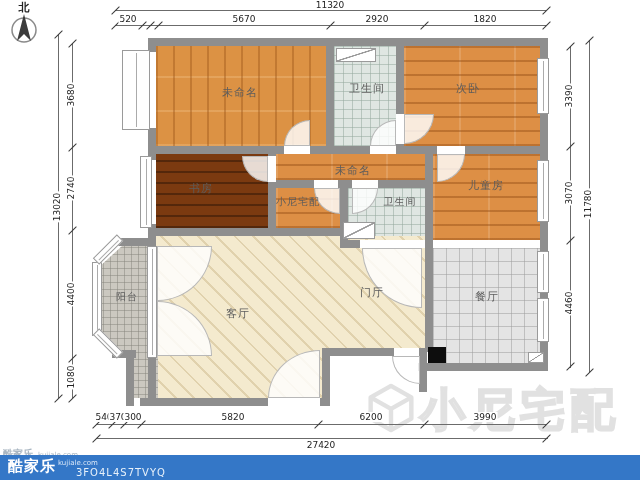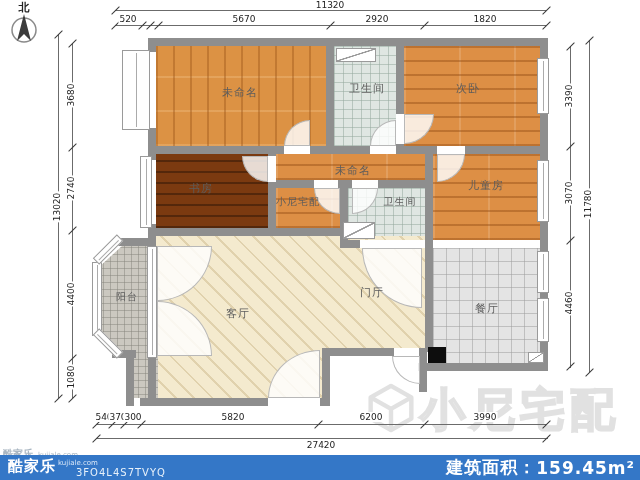--- a/index.html
+++ b/index.html
@@ -218,39 +218,34 @@
   <span class="lbl" style="left:367px;top:88px">卫生间</span>
   <span class="lbl" style="left:468px;top:88px">次卧</span>
   <span class="lbl" style="left:201px;top:188px">书房</span>
   <span class="lbl" style="left:353px;top:170px">未命名</span>
   <span class="lbl sm" style="left:298px;top:202px">小尼宅配</span>
   <span class="lbl sm" style="left:400px;top:202px">卫生间</span>
   <span class="lbl" style="left:486px;top:185px">儿童房</span>
   <span class="lbl sm" style="left:127px;top:297px">阳台</span>
   <span class="lbl" style="left:238px;top:313px">客厅</span>
   <span class="lbl" style="left:372px;top:292px">门厅</span>
-  <span class="lbl" style="left:487px;top:308px">餐厅</span>
+  <span class="lbl" style="left:487px;top:296px">餐厅</span>
 
   <div id="compass">
     <div class="north">北</div>
     <svg width="34" height="32" viewBox="0 0 34 32">
       <circle cx="17" cy="17" r="12" fill="none" stroke="#8a8a8a" stroke-width="1.5"></circle>
       <polygon points="17,1 24,28 17,21 10,28" fill="#3c3c3c"></polygon>
     </svg>
   </div>
 
   <div id="corner-watermark">
     <span class="cw-brand">酷家乐</span>
     <span class="cw-domain">kujiale.com</span>
   </div>
 
   <div id="footer" style="background: rgb(52, 119, 199);">
     <span class="brand">酷家乐</span>
     <span class="domain">kujiale.com</span>
     <span class="code">3FO4L4S7TVYQ</span>
-    <span class="area">
-        <span>建筑面积：</span>
-        <span>159.45</span>
-        <span>m²</span>
-      </span>
   </div>
 
 </div>
 
 </body></html>

